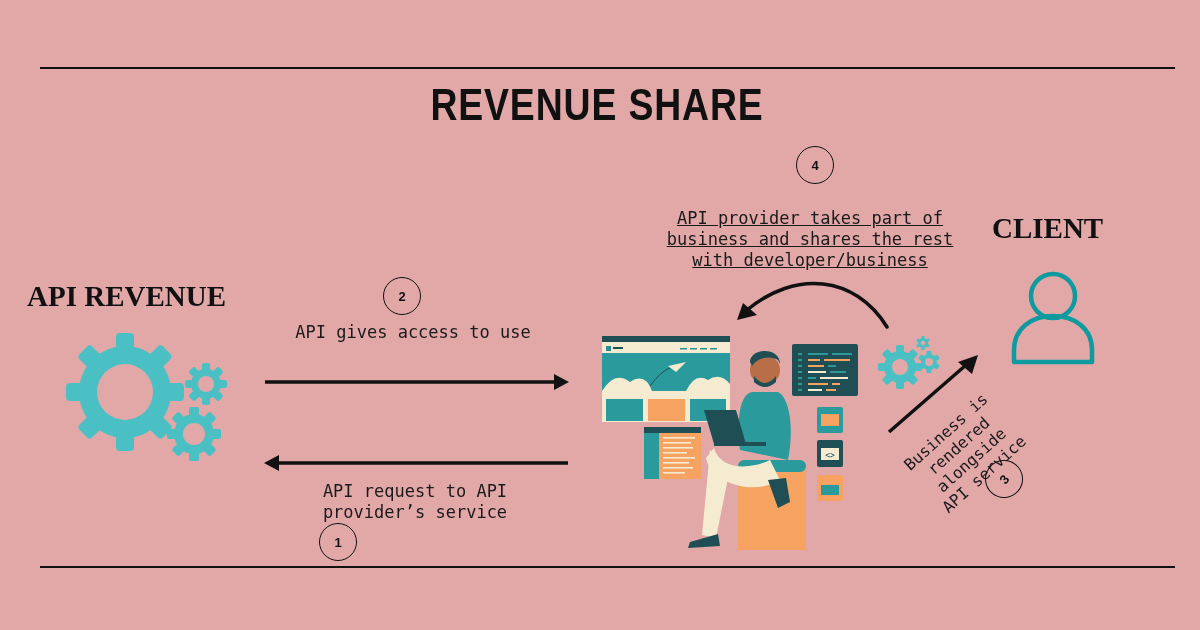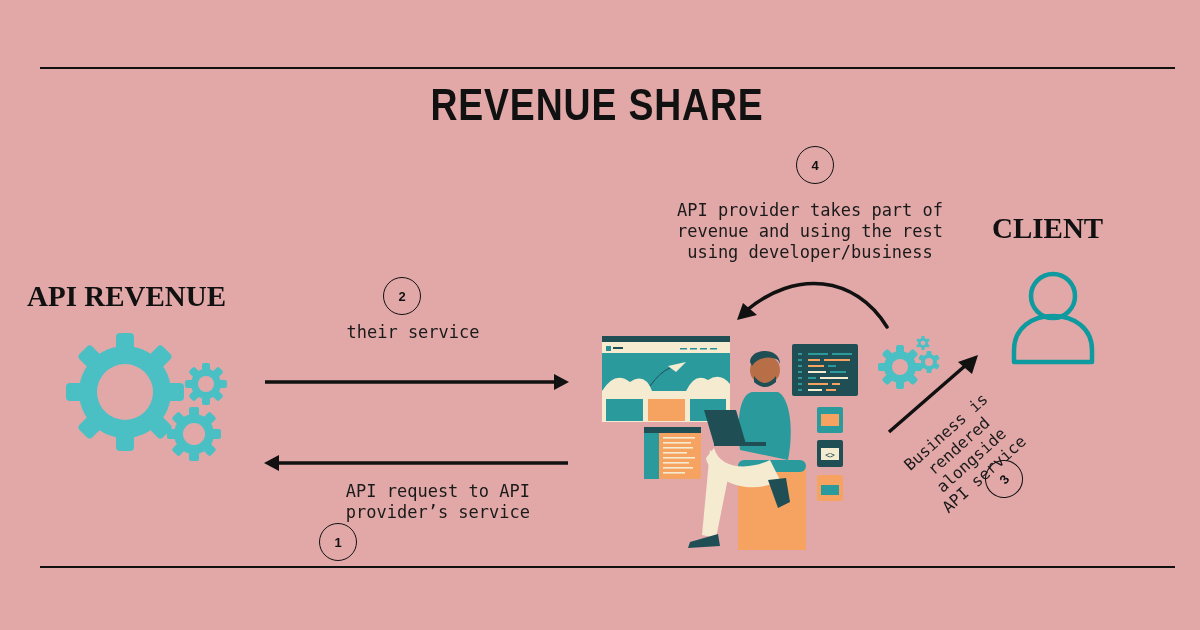--- a/index.html
+++ b/index.html
@@ -63,42 +63,42 @@
         <rect x="-5" y="-27" width="10" height="11" rx="2" transform="rotate(270)"></rect>
         <rect x="-5" y="-27" width="10" height="11" rx="2" transform="rotate(315)"></rect>
       </g>
       <circle r="11" fill="#E2A8A8"></circle>
     </g>
   </g>
 </svg>
 
 <div class="num" style="left:383px;top:277px;">2</div>
 <div class="desc" style="left:258px;top:322px;width:310px;">
-  <div>their service</div>
+  <div>API gives access to use</div>
 </div>
 <svg width="310" height="20" style="left:264px;top:372px">
   <line x1="1" y1="10" x2="292" y2="10" stroke="#111" stroke-width="3.5"></line>
   <polygon points="290,2 305,10 290,18" fill="#111"></polygon>
 </svg>
 
 <svg width="310" height="20" style="left:262px;top:453px">
   <line x1="15" y1="10" x2="306" y2="10" stroke="#111" stroke-width="3.5"></line>
   <polygon points="17,2 2,10 17,18" fill="#111"></polygon>
 </svg>
-<div class="desc" style="left:300px;top:481px;width:230px;text-align:right;">
+<div class="desc" style="left:300px;top:481px;width:230px;text-align:center;">
   <div>API request to API</div>
   <div>provider’s service</div>
 </div>
 <div class="num" style="left:319px;top:523px;">1</div>
 
 <div class="num" style="left:796px;top:146px;">4</div>
-<div class="desc" style="left:650px;top:200px;width:320px;">
+<div class="desc" style="left:650px;top:208px;width:320px;text-decoration:underline;">
   <div>API provider takes part of</div>
-  <div>revenue and using the rest</div>
-  <div>using developer/business</div>
+  <div>business and shares the rest</div>
+  <div>with developer/business</div>
 </div>
 <svg width="180" height="70" style="left:735px;top:275px">
   <path d="M152,52 C120,0 60,-5 12,35" fill="none" stroke="#111" stroke-width="3.5" stroke-linecap="round"></path>
   <polygon points="2,45 8,28 22,40" fill="#111"></polygon>
 </svg>
 
 <div class="label-big" style="left:992px;top:212px;">CLIENT</div>
 <svg width="90" height="100" style="left:1008px;top:270px" viewBox="0 0 90 100">
   <circle cx="45" cy="26" r="22" fill="none" stroke="#0E9A9E" stroke-width="4.5"></circle>
   <path d="M6,92 L6,80 C6,58 24,46 45,46 C66,46 84,58 84,80 L84,92 Z" fill="none" stroke="#0E9A9E" stroke-width="4.5" stroke-linejoin="round"></path>

